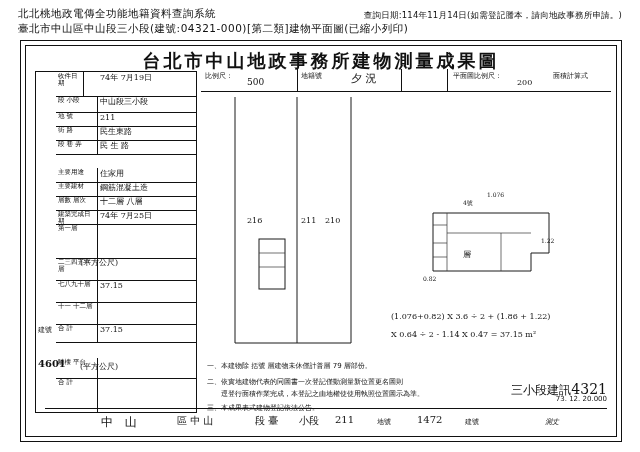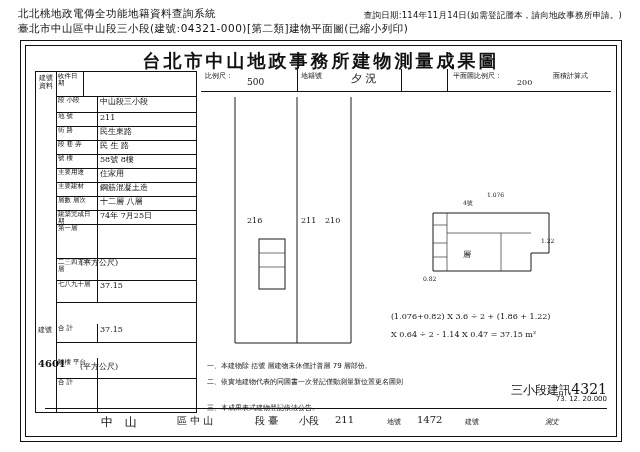--- a/index.html
+++ b/index.html
@@ -88,47 +88,41 @@
     <div class="t2">臺北市中山區中山段三小段(建號:04321-000)[第二類]建物平面圖(已縮小列印)</div>
     <div class="q">查詢日期:114年11月14日(如需登記謄本，請向地政事務所申請。)</div>
   </div>
 
   <div class="sheet">
     <div class="sheet-inner"></div>
 
     <div class="title">台北市中山地政事務所建物測量成果圖</div>
 
     <div class="ltable">
-      <div class="col-label">
-        <span>建號資料</span>
-      </div>
 
       <div class="lrow" style="top:0;height:24px;">
         <div class="lcell hand" style="left:0;width:28px;">收件日期</div>
+        <div class="lcell hand hw" style="left:42px;width:98px;border-right:none;">74年 7月19日</div>
       </div>
       <div class="lrow" style="top:24px;height:16px;">
         <div class="lcell hand" style="left:0;width:42px;">段 小段</div>
         <div class="lcell hand hw" style="left:42px;width:98px;border-right:none;">中山段三小段</div>
       </div>
       <div class="lrow" style="top:40px;height:14px;text-decoration:underline;">
         <div class="lcell hand" style="left:0;width:42px;">地 號</div>
         <div class="lcell hand hw" style="left:42px;width:98px;border-right:none;">211</div>
       </div>
       <div class="lrow" style="top:54px;height:14px;">
         <div class="lcell hand" style="left:0;width:42px;">街 路</div>
         <div class="lcell hand hw" style="left:42px;width:98px;border-right:none;">民生東路</div>
       </div>
       <div class="lrow" style="top:68px;height:14px;">
         <div class="lcell hand" style="left:0;width:42px;">段 巷 弄</div>
         <div class="lcell hand hw" style="left:42px;width:98px;border-right:none;">民 生 路</div>
       </div>
-      <div class="lrow" style="top:82px;height:14px;">
-        <div class="lcell hand" style="left:0;width:42px;">號 樓</div>
-        <div class="lcell hand hw" style="left:42px;width:98px;border-right:none;">58號 8樓</div>
-      </div>
       <div class="lrow" style="top:96px;height:14px;">
         <div class="lcell hand" style="left:0;width:42px;">主要用途</div>
         <div class="lcell hand hw" style="left:42px;width:98px;border-right:none;">住家用</div>
       </div>
       <div class="lrow" style="top:110px;height:14px;">
         <div class="lcell hand" style="left:0;width:42px;">主要建材</div>
         <div class="lcell hand hw" style="left:42px;width:98px;border-right:none;">鋼筋混凝土造</div>
       </div>
       <div class="lrow" style="top:124px;height:14px;">
         <div class="lcell hand" style="left:0;width:42px;">層數 層次</div>
@@ -143,20 +137,24 @@
         <div class="lcell hand" style="left:0;width:42px;">第一層</div>
         <div class="lcell hand hw" style="left:42px;width:98px;border-right:none;"></div>
       </div>
       <div class="lrow" style="top:186px;height:22px;">
         <div class="lcell hand" style="left:0;width:42px;">二三四五六層</div>
         <div class="lcell hand hw" style="left:42px;width:98px;border-right:none;"></div>
       </div>
       <div class="lrow" style="top:208px;height:22px;">
         <div class="lcell hand" style="left:0;width:42px;">七八九十層</div>
         <div class="lcell hand hw" style="left:42px;width:98px;border-right:none;">37.15</div>
+      </div>
+      <div class="lrow" style="top:230px;height:22px;">
+        <div class="lcell hand" style="left:0;width:42px;">十一 十二層</div>
+        <div class="lcell hand hw" style="left:42px;width:98px;border-right:none;"></div>
       </div>
       <div class="lrow" style="top:252px;height:18px;">
         <div class="lcell hand" style="left:0;width:42px;">合 計</div>
         <div class="lcell hand hw" style="left:42px;width:98px;border-right:none;">37.15</div>
       </div>
       <div class="lrow" style="top:270px;height:36px;">
         <div class="lcell hand" style="left:0;width:42px;margin-top:16px;">騎樓 平台</div>
         <div class="lcell hand hw" style="left:42px;width:98px;border-right:none;"></div>
       </div>
       <div class="lrow" style="top:306px;height:34px;border-bottom:none;">
@@ -212,33 +210,34 @@
         <text class="lbl-s" x="286" y="104">1.076</text>
         <text class="lbl-s" x="340" y="150">1.22</text>
         <text class="lbl-s" x="222" y="188">0.82</text>
 
         <text class="lbl" x="190" y="226">(1.076+0.82) X 3.6 ÷ 2 + (1.86 + 1.22)</text>
         <text class="lbl" x="190" y="244">X 0.64 ÷ 2 - 1.14 X 0.47 = 37.15 m²</text>
       </svg>
 
       <div class="note" style="left:6px;bottom:48px;width:260px;">一、本建物除 括號 層建物未休僅計普層  79  層部份。</div>
       <div class="note" style="left:6px;bottom:32px;width:270px;">二、依實地建物代表的同圖書一次登記僅動測量新位置更名圖則</div>
+      <div class="note" style="left:6px;bottom:20px;width:270px;">　　逕登行面積作業完成，本登記之由地權使使用執照位置圖示為準。</div>
       <div class="note" style="left:6px;bottom:6px;width:270px;">三、本成果表式建物登記依法公告。</div>
 
       <div class="stamp" style="right:40px;bottom:22px;">三小段建訊</div>
       <div class="stamp" style="right:4px;bottom:24px;font-size:14px;">4321</div>
     </div>
 
     <div class="footer">
       <div class="f" style="left:56px;font-size:12px;letter-spacing:4px;">中  山</div>
       <div class="f" style="left:132px;">區 中 山</div>
       <div class="f" style="left:210px;">段 臺</div>
       <div class="f" style="left:254px;">小段</div>
       <div class="f hand" style="left:290px;">211</div>
-      <div class="f small" style="left:342px;top:8px;text-align:center;">地號</div>
+      <div class="f small" style="left:332px;top:8px;text-align:center;">地號</div>
       <div class="f hand" style="left:372px;">1472</div>
       <div class="f small" style="left:420px;top:8px;">建號</div>
       <div class="f small" style="left:500px;top:8px;font-style:italic;">測丈</div>
       <div class="f small" style="right:0;top:-14px;">73. 12. 20.000</div>
     </div>
 
   </div>
 </div>
 
 </body></html>

